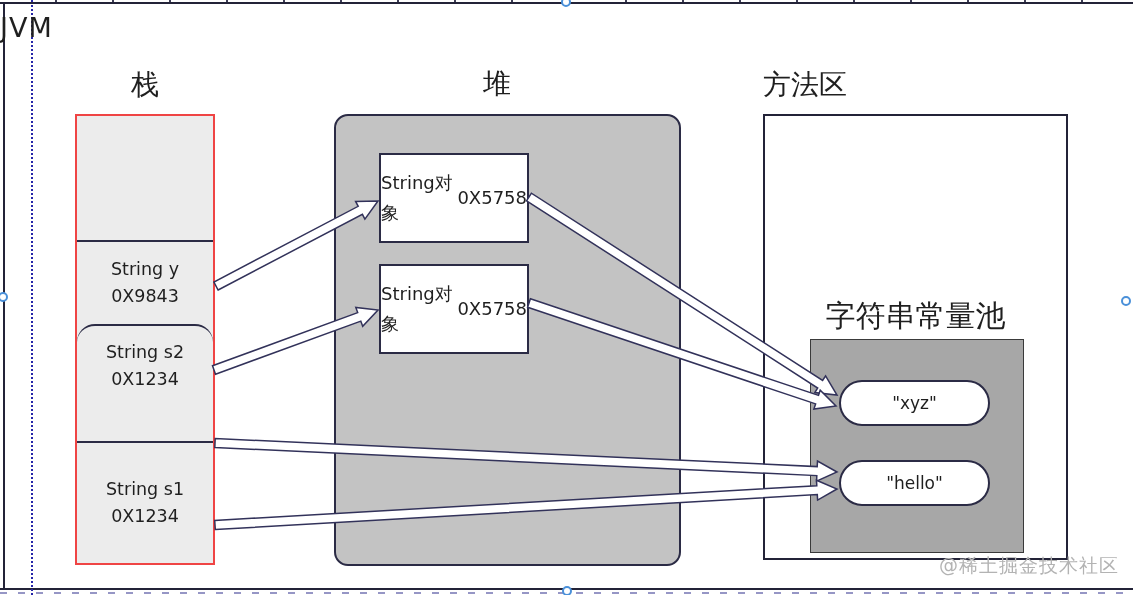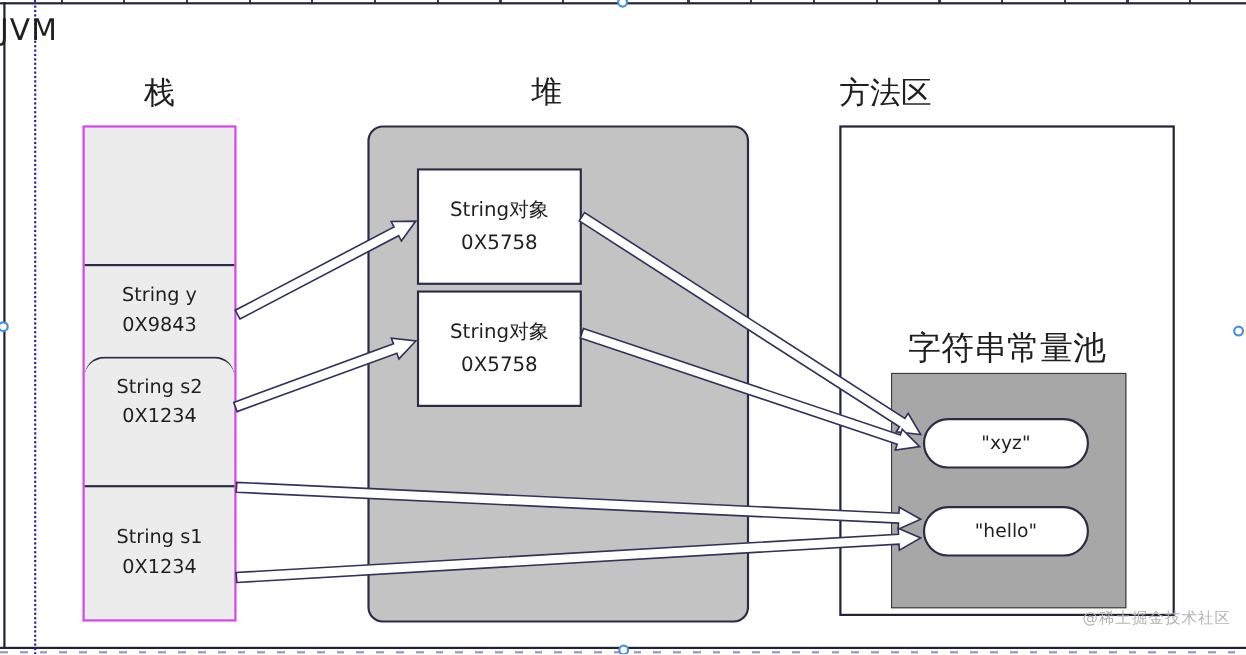--- a/index.html
+++ b/index.html
@@ -20,47 +20,47 @@
     background:#ffffff;box-sizing:border-box;z-index:12;}
   
   .jvm-title{position:absolute;left:0;top:12px;width:1133px;
     font-size:27px;font-weight:500;letter-spacing:1px;}
   .sec-label{position:absolute;font-size:28px;font-weight:400;}
   .label-stack{left:75px;top:66px;width:140px;text-align:center;}
   .label-heap{left:462px;top:65px;width:70px;text-align:center;}
   .label-method{left:763px;top:66px;width:305px;}
   
   .stack-box{position:absolute;left:75px;top:114px;width:140px;height:451px;
-    border:2px solid #d946ef;box-sizing:border-box;background:#ececec;display:flex;flex-direction:column;}
+    border:2px solid #ef4444;box-sizing:border-box;background:#ececec;display:flex;flex-direction:column;}
   .stack-cell{box-sizing:border-box;display:flex;flex-direction:column;justify-content:center;
     align-items:center;font-size:17.5px;line-height:27px;}
   .stack-cell + .stack-cell{border-top:2px solid #2b2b45;}
   .cell-0{height:124px;}.cell-1{height:84px;}.cell-2{height:81px;}.cell-3{height:81px;border-radius:18px;}.cell-4{flex:1;margin-top:36px;}
   
   .heap-box{position:absolute;left:334px;top:114px;width:347px;height:452px;background:#c3c3c3;
     border:2px solid #2b2b45;border-radius:14px;box-sizing:border-box;}
-  .heap-obj{position:absolute;width:150px;height:106px;background:#ffffff;border:2px solid #2b2b45;
-    box-sizing:border-box;display:flex;flex-direction:column;justify-content:center;align-items:center;
+  .heap-obj{position:absolute;width:150px;height:90px;background:#ffffff;border:2px solid #2b2b45;
+    box-sizing:border-box;display:flex;flex-direction:row;justify-content:center;align-items:center;
     font-size:18px;line-height:30px;}
   .obj-1{left:379px;top:153px;}
   .obj-2{left:379px;top:264px;}
   
   .method-box{position:absolute;left:763px;top:114px;width:305px;height:446px;background:#ffffff;
     border:2px solid #232338;box-sizing:border-box;}
   .pool-label{position:absolute;left:763px;top:296px;width:305px;text-align:center;font-size:30px;}
   .pool-box{position:absolute;left:810px;top:339px;width:214px;height:214px;background:#a7a7a7;
     border:1.5px solid #3a3a3a;box-sizing:border-box;}
   .pool-pill{position:absolute;width:151px;height:46px;background:#ffffff;border:2px solid #2b2b45;
     border-radius:23px;box-sizing:border-box;display:flex;justify-content:center;align-items:center;
     font-size:17px;}
   .pill-xyz{left:839px;top:380px;}
   .pill-hello{left:839px;top:460px;}
   
   #arrow-svg{position:absolute;left:0;top:0;width:1133px;height:595px;z-index:6;pointer-events:none;}
-  .watermark{position:absolute;right:14px;top:553px;z-index:10;font-size:14px;color:#b3b3b3;
+  .watermark{position:absolute;right:14px;top:553px;z-index:10;font-size:19px;color:#b3b3b3;
     letter-spacing:1px;}
 </style>
 </head>
 <body>
 
 <div id="canvas">
 
   <div class="top-ticks"></div>
   <div class="frame-top"></div>
   <div class="frame-left"></div>

